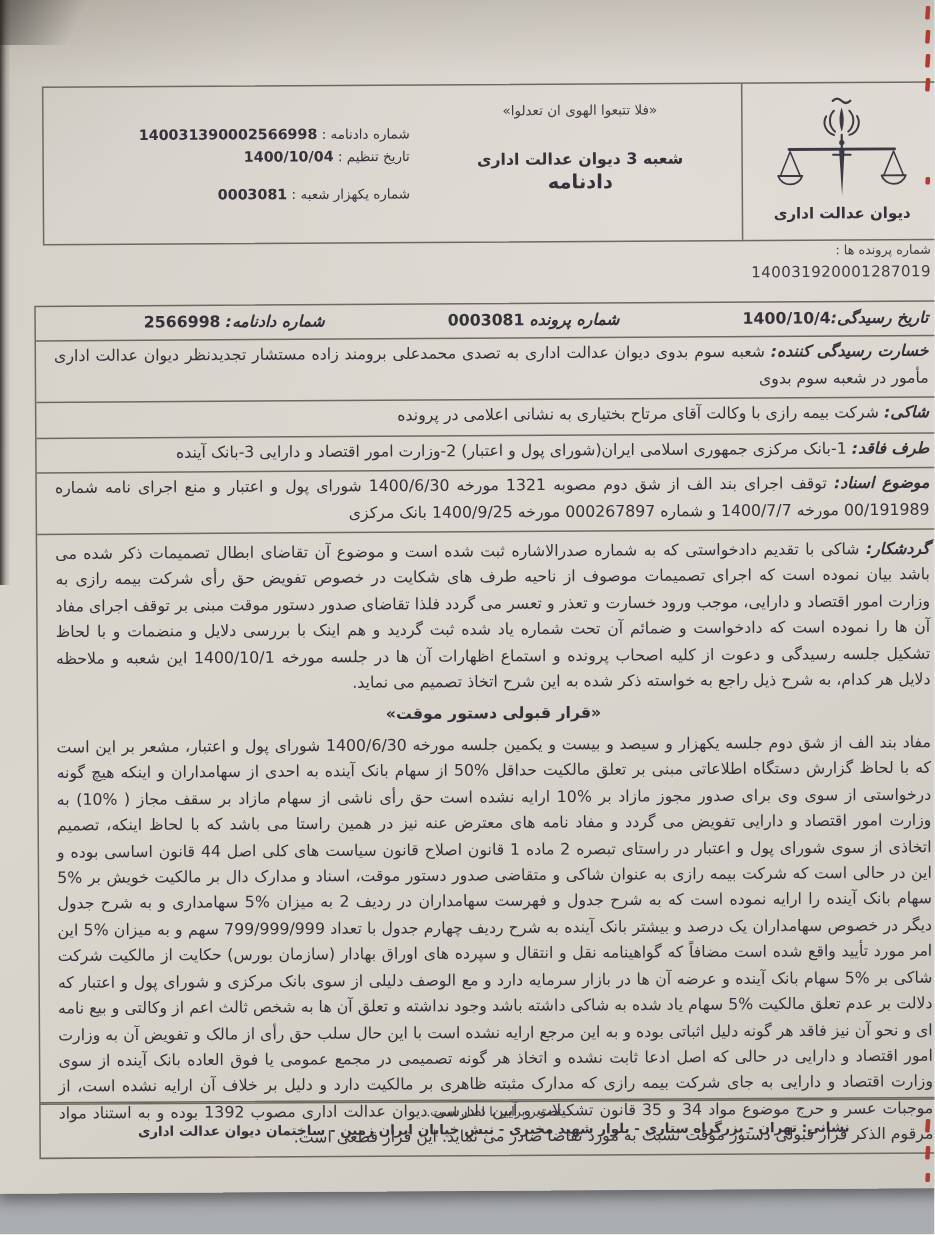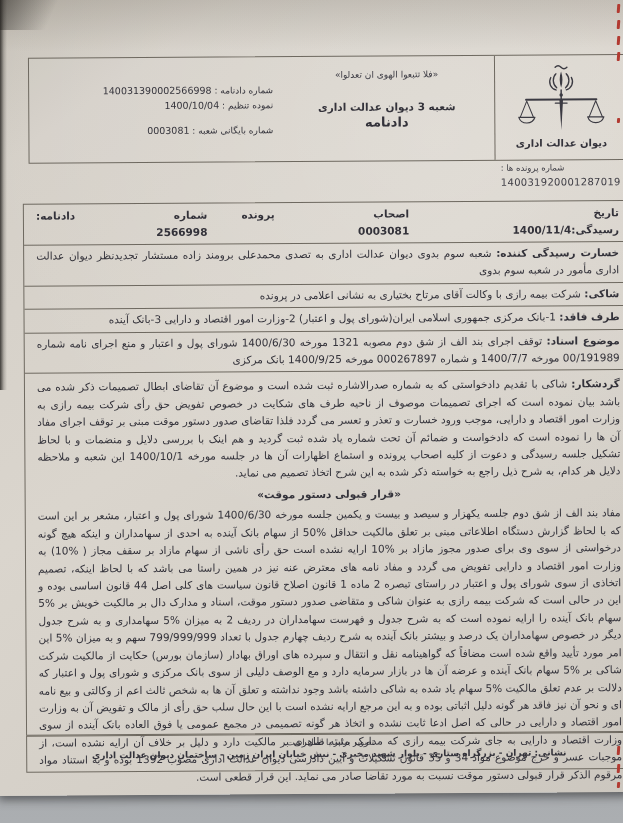--- a/index.html
+++ b/index.html
@@ -24,32 +24,32 @@
   .header-box{position:absolute;top:62px;right:-2px;left:34px;height:104px;
     border:1.2px solid #6e6960;display:flex;background:rgba(255,255,255,.04);}
   .emblem-cell{width:132px;border-left:1.2px solid #6e6960;text-align:center;padding-top:7px;}
   .emblem-cell svg{width:88px;height:74px;display:block;margin:0 auto;}
   .emblem-caption{font-size:10px;font-weight:700;margin-top:1px;}
   .center-cell{flex:1;text-align:center;padding-top:13px;}
   .verse{font-size:9px;color:#3d3c44;}
   .branch{font-size:10.5px;font-weight:700;margin-top:21px;}
   .doc-title{font-size:13px;font-weight:700;margin-top:2px;letter-spacing:2px;}
   .numbers-cell{width:228px;padding:26px 6px 0 16px;font-size:9px;text-align:right;line-height:1.55;}
-  .numbers-cell .val{font-weight:400;font-size:9.5px;}
+  .numbers-cell .val{font-weight:700;font-size:9.5px;}
   .archive{margin-top:10px;}
 
-  .case-row{position:absolute;top:169px;right:6px;text-align:left;font-size:8.5px;line-height:1.5;color:#3d3c44;}
+  .case-row{position:absolute;top:169px;right:6px;text-align:right;font-size:8.5px;line-height:1.5;color:#3d3c44;}
   .case-num{font-size:10px;letter-spacing:.3px;}
 
   
   .body-box{position:absolute;top:208px;left:28px;right:-2px;height:530px;
     border:1.2px solid #6e6960;font-size:10.5px;line-height:1.66;color:#33323a;}
   .row{padding:2px 9px 3px 12px;border-bottom:1px solid #6e6960;text-align:justify;}
   .row.last{border-bottom:none;padding-top:5px;}
-  .lbl{font-weight:700;}
+  .lbl{font-weight:700;font-style:italic;}
   .info-row{display:flex;column-gap:34px;padding-top:3px;padding-bottom:2px;}
   .info-row .val{font-weight:700;margin-left:48px;}
   .para{margin:0 0 2px;text-align:justify;}
   .ruling-title{text-align:center;font-weight:700;margin:4px 0 3px;font-size:10.5px;}
 
   
   .footer-box{position:absolute;top:740px;left:28px;right:-2px;height:33px;
     border:1.2px solid #6e6960;text-align:center;padding-top:2px;}
   .cert{font-size:8.5px;}
   .addr{font-size:9px;font-weight:700;margin-top:2px;}
@@ -101,39 +101,39 @@
           <div class="branch">شعبه 3 دیوان عدالت اداری</div>
           <div class="doc-title">دادنامه</div>
         </div>
 
         <div class="numbers-cell">
           <div class="num-line">
             <span class="lbl-soft">شماره دادنامه :</span>
             <span class="val">140031390002566998</span>
           </div>
           <div class="num-line">
-            <span class="lbl-soft">نموده تنظیم :</span>
+            <span class="lbl-soft">تاریخ تنظیم :</span>
             <span class="val">1400/10/04</span>
           </div>
           <div class="num-line archive">
-            <span class="lbl-soft">شماره بایگانی شعبه :</span>
+            <span class="lbl-soft">شماره یکهزار شعبه :</span>
             <span class="val">0003081</span>
           </div>
         </div>
       </div>
 
       <div class="case-row">
         <div>شماره پرونده ها :</div>
         <div class="case-num">140031920001287019</div>
       </div>
 
       <div class="body-box">
         <div class="row info-row">
-          <span><span class="lbl">تاریخ رسیدگی:</span><span class="val">1400/11/4</span></span>
-          <span><span class="lbl">اصحاب پرونده</span> <span class="val">0003081</span></span>
+          <span><span class="lbl">تاریخ رسیدگی:</span><span class="val">1400/10/4</span></span>
+          <span><span class="lbl">شماره پرونده</span> <span class="val">0003081</span></span>
           <span><span class="lbl">شماره دادنامه:</span> <span class="val">2566998</span></span>
         </div>
 
         <div class="row">
           <span class="lbl">خسارت رسیدگی کننده:</span>
           <span>شعبه سوم بدوی دیوان عدالت اداری به تصدی محمدعلی برومند زاده مستشار تجدیدنظر دیوان عدالت اداری مأمور در شعبه سوم بدوی</span>
         </div>
 
         <div class="row">
           <span class="lbl">شاکی:</span>

